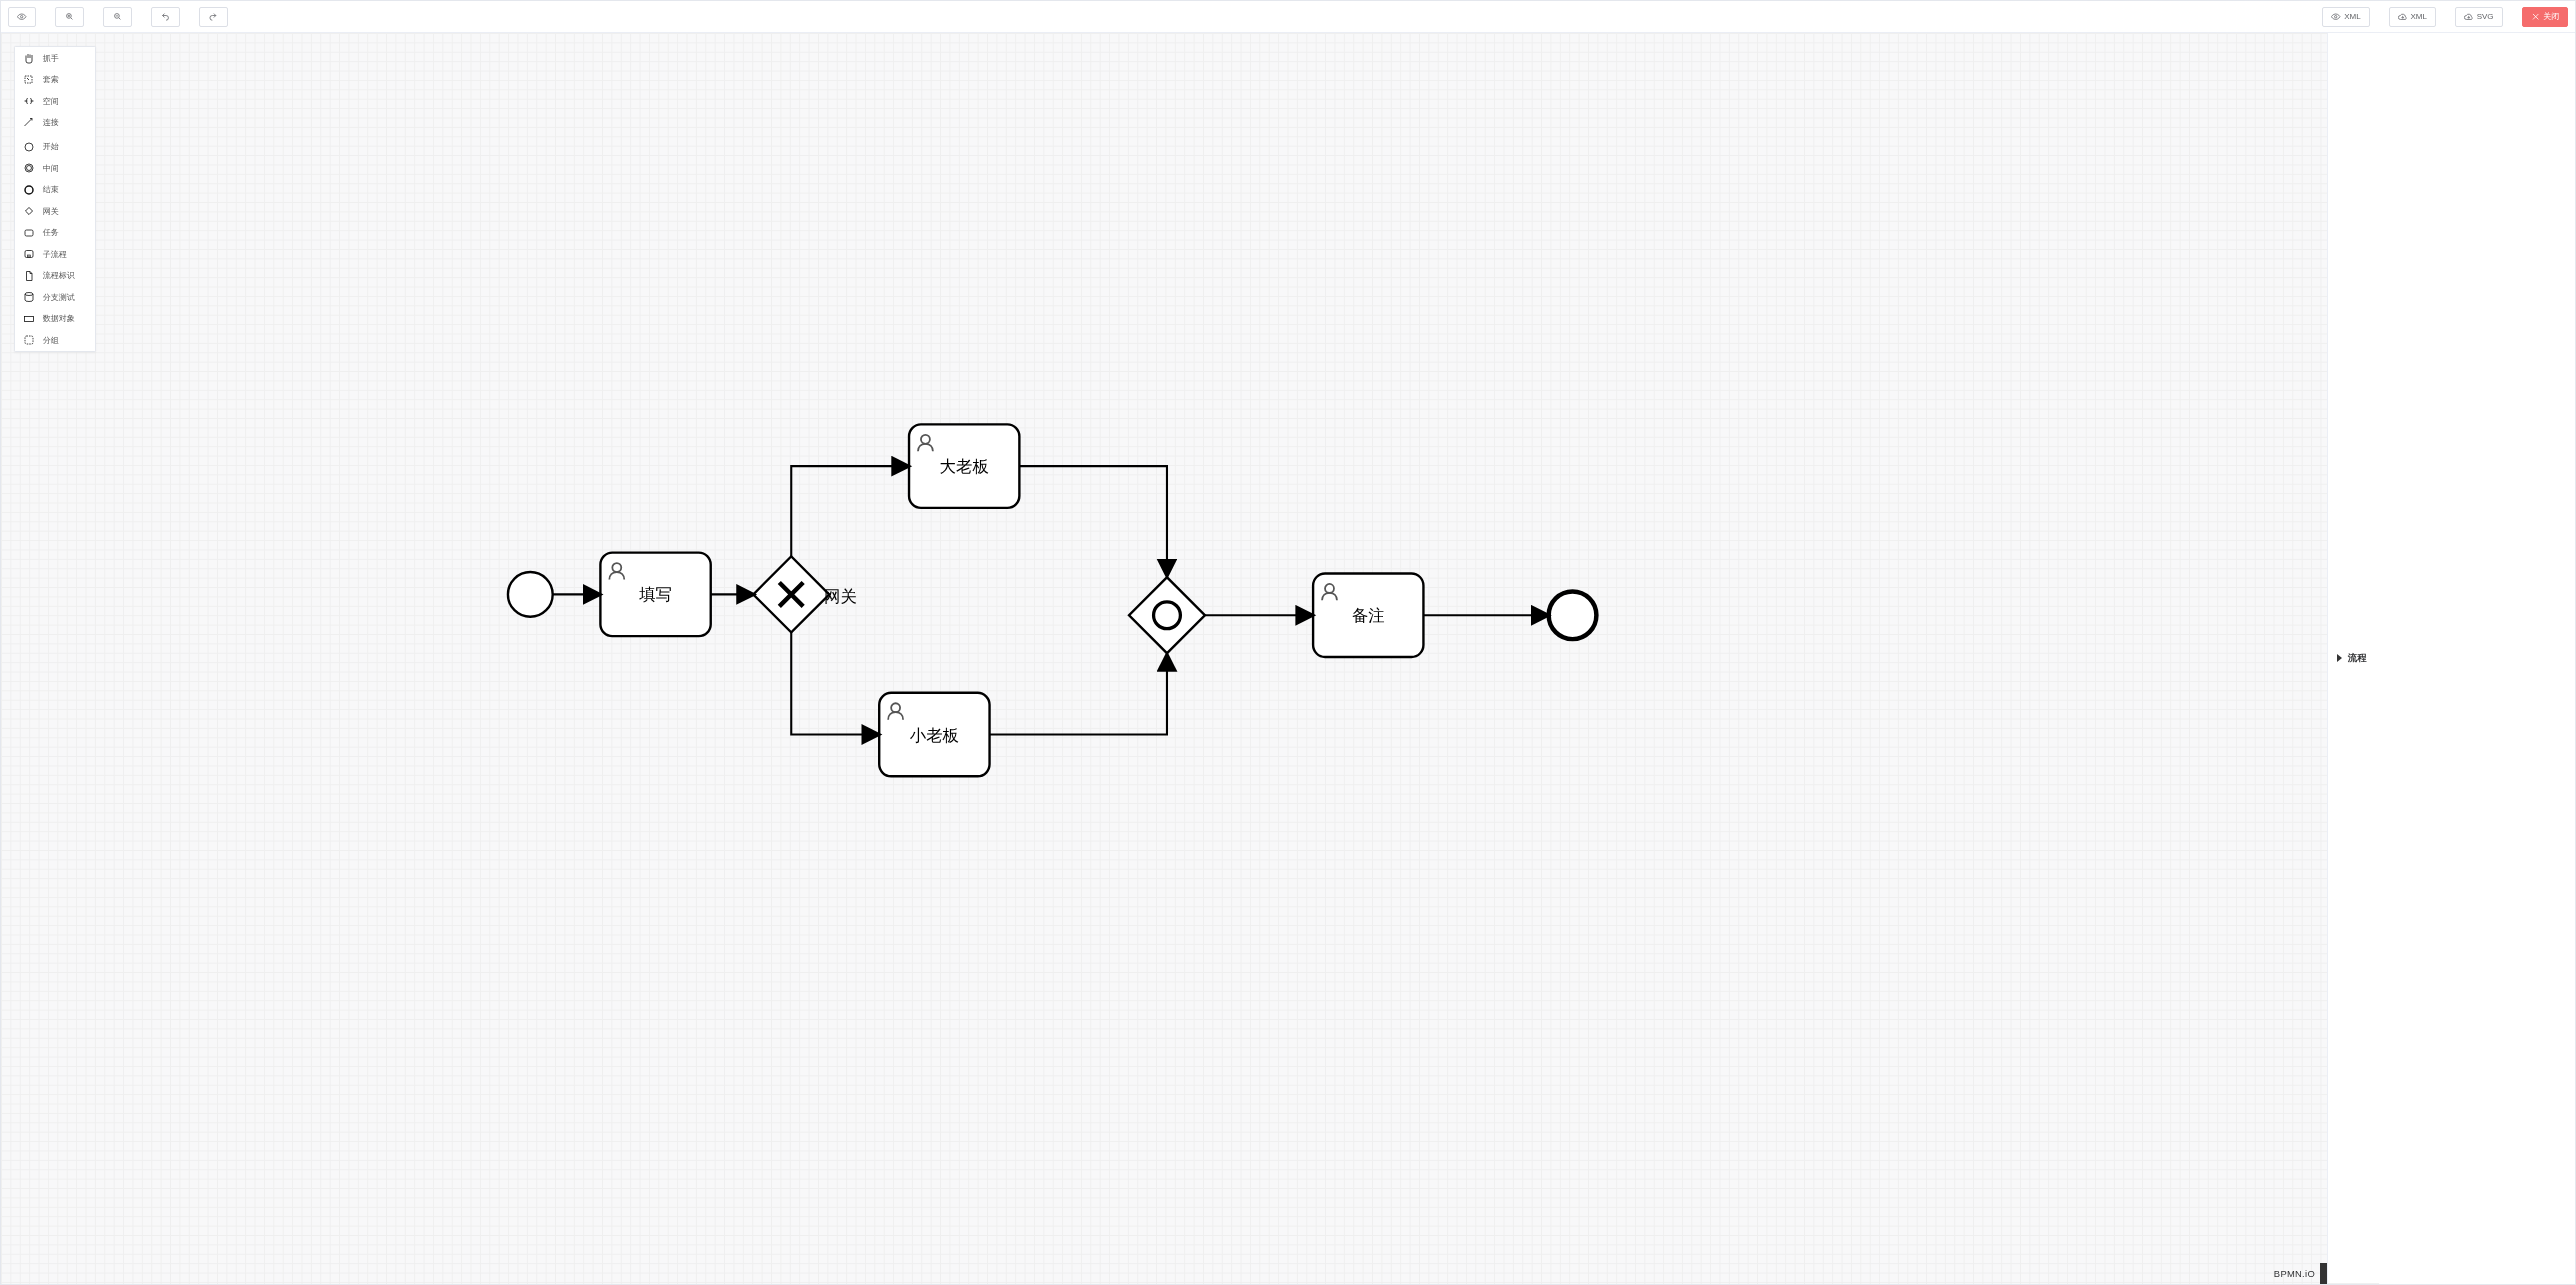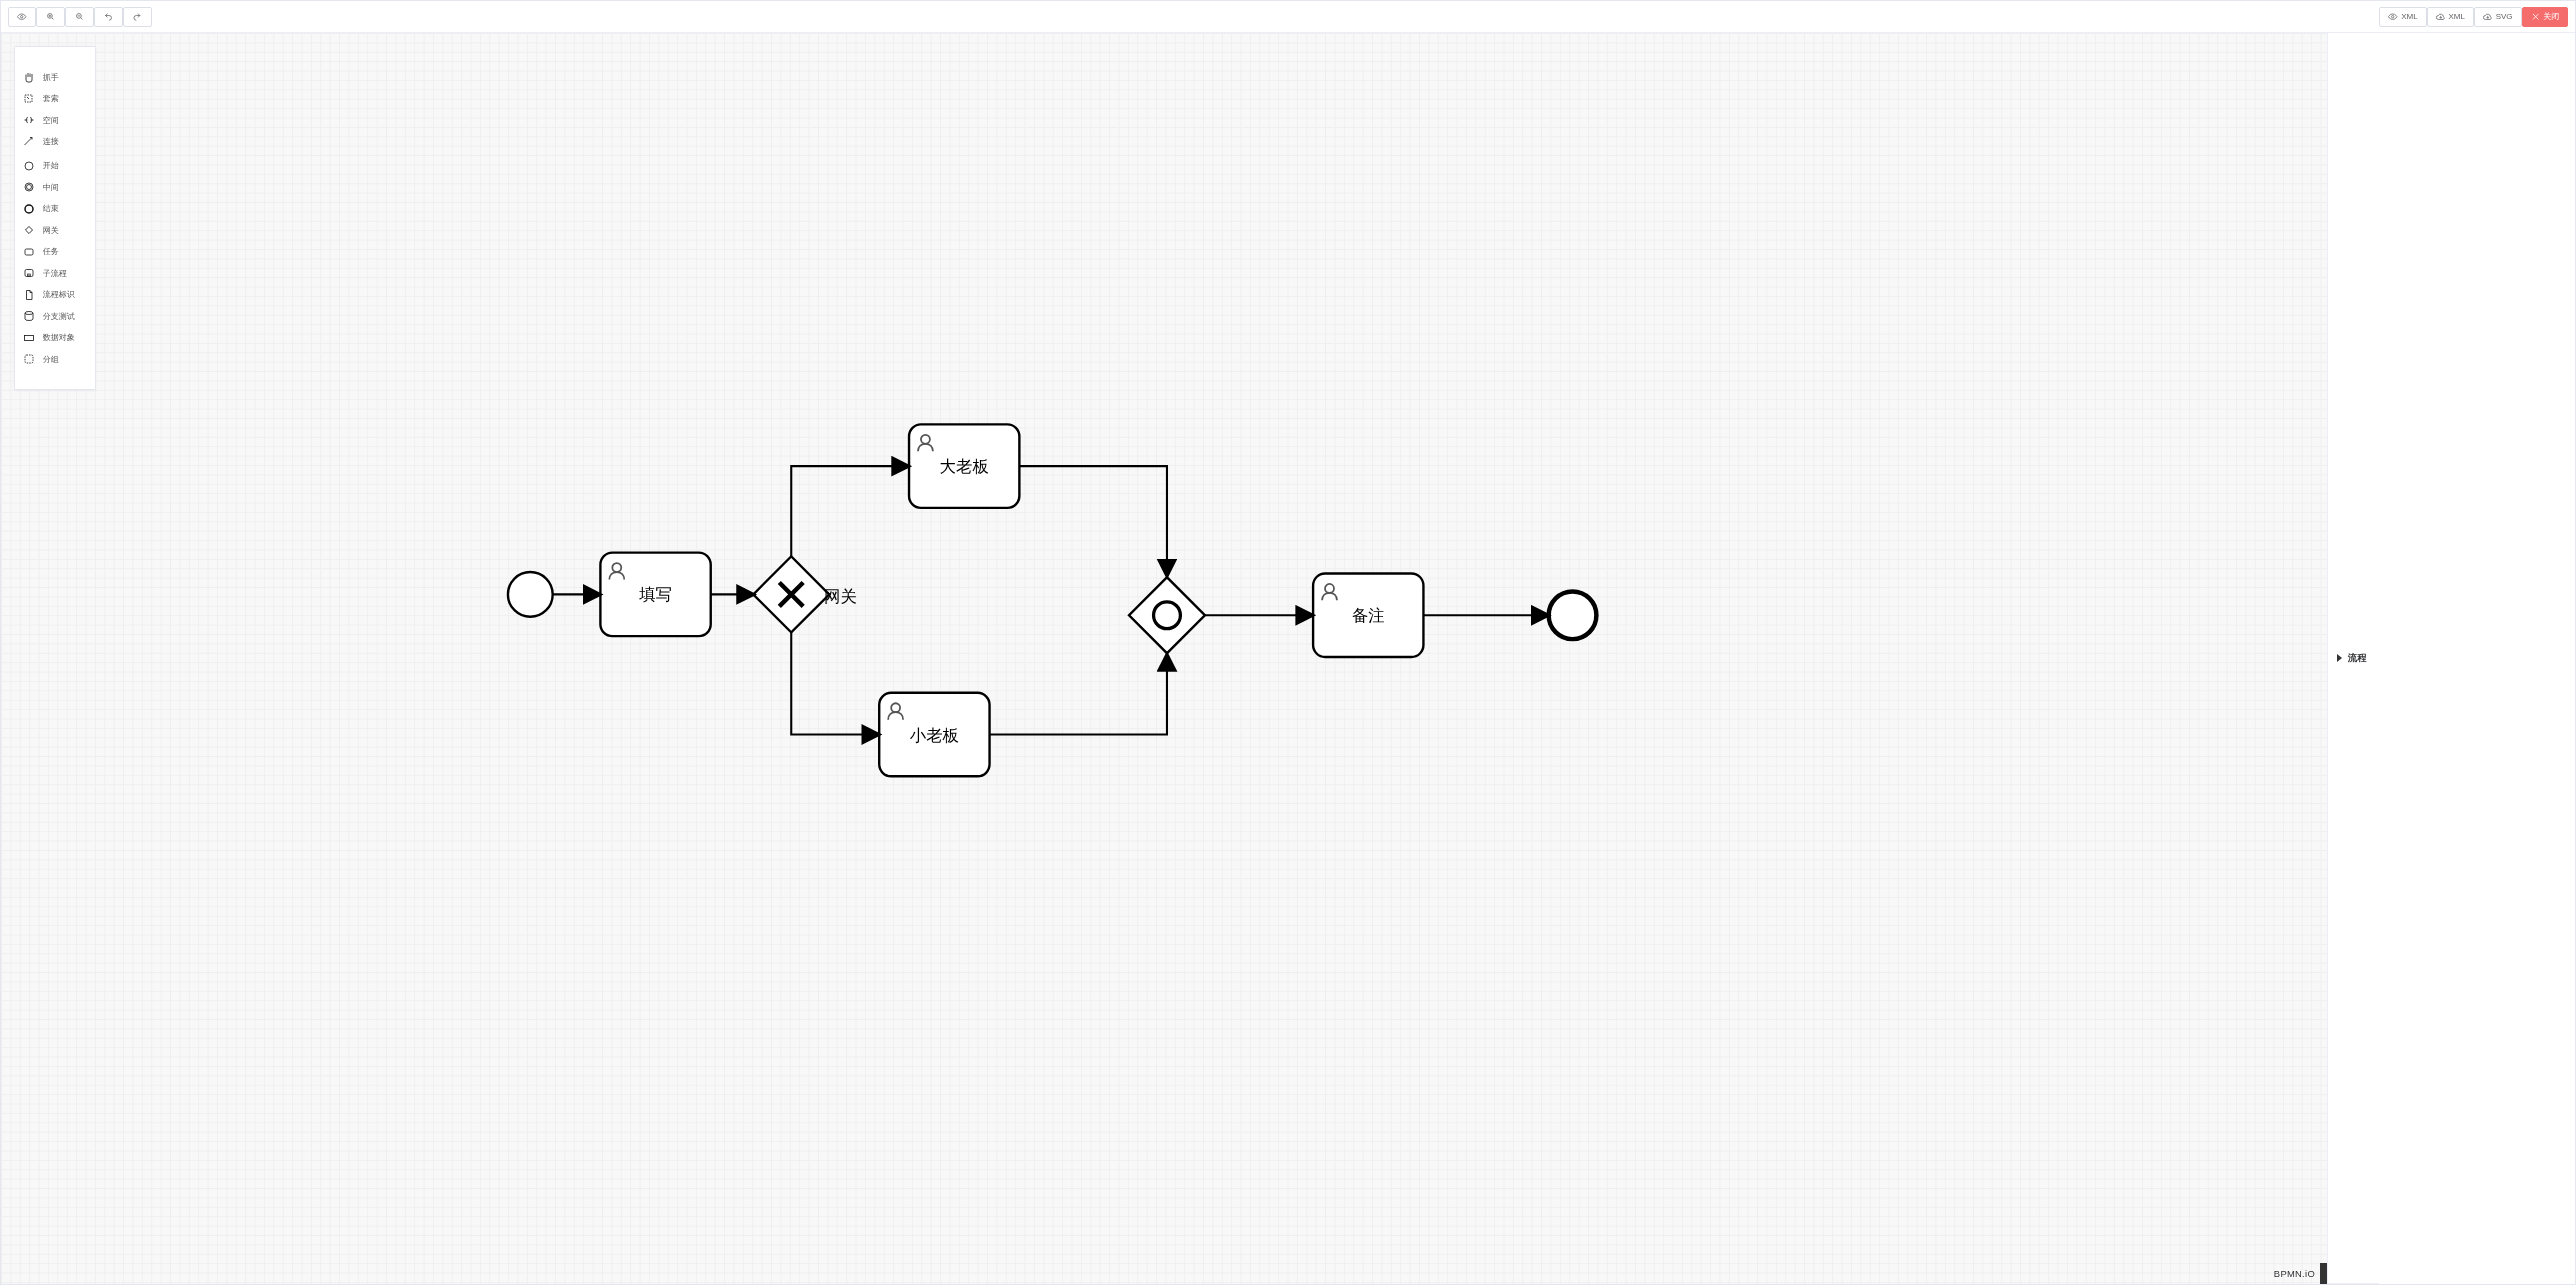--- a/index.html
+++ b/index.html
@@ -6,21 +6,21 @@
   html, body {
     margin: 0; padding: 0; height: 100%;
     font-family: "Helvetica Neue", Arial, "PingFang SC", "Microsoft YaHei", sans-serif;
     font-size: 8.7px; color: #303133; background: #fff;
   }
   .app { display: flex; flex-direction: column; height: 100vh; border: 0.7px solid #e4e7ed; }
   .toolbar {
     height: 32px; padding: 5.4px 6.7px; display: flex; justify-content: space-between;
     align-items: center; border-bottom: 0.7px solid #ebeef5;
   }
-  .tb-group { display: flex; gap: 0; align-items: center; }
+  .tb-group { display: flex; gap: 19px; align-items: center; }
   .btn {
     display: inline-flex; align-items: center; gap: 3.4px;
     padding: 4px 8px; background: #fff; border: 0.7px solid #dcdfe6;
     border-radius: 2px; color: #606266; cursor: pointer; font-size: 8px;
     height: 20px;
   }
   .btn.icon-only { padding: 4px 8.7px; min-width: 23px; justify-content: center; }
   .btn.danger { background: #f56c6c; border-color: #f56c6c; color: #fff; align-items: center; }
   .btn svg { width: 9.4px; height: 9.4px; display: block; }
 
@@ -33,21 +33,21 @@
       linear-gradient(90deg, #efefef 0.7px, transparent 0.7px);
     background-size: 9.4px 9.4px;
     overflow: hidden;
   }
 
   .palette {
     position: absolute; left: 13.4px; top: 13.4px;
     background: #fff; border: 0.7px solid #e4e7ed;
     border-radius: 1.3px; width: 82px;
     box-shadow: 0 0.7px 2.7px rgba(0,0,0,.04);
-    padding: 19px 0;
+    padding: 0 0;
   }
   .pal-item {
     display: flex; align-items: center; gap: 7.4px;
     height: 21.5px; padding: 0 8px; cursor: pointer;
     color: #555; font-size: 8px;
   }
   .pal-sep { height: 2.7px; }
   .pal-ico { width: 12px; height: 12px; display: inline-flex; align-items: center; justify-content: center; }
   .pal-ico svg { width: 12px; height: 12px; stroke: #111; fill: none; }
 

